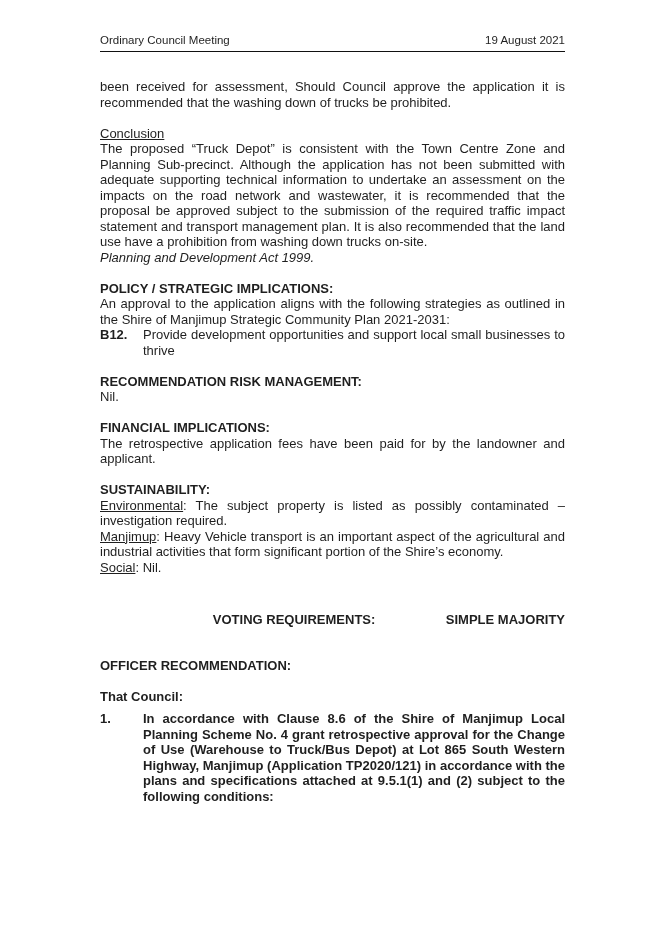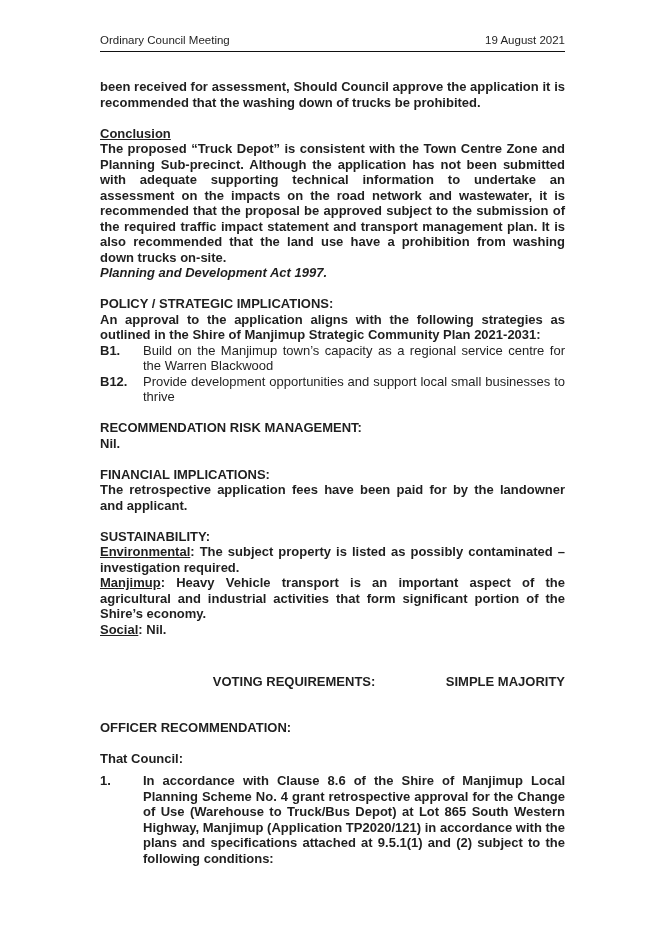--- a/index.html
+++ b/index.html
@@ -27,21 +27,20 @@
     align-items: flex-end;
     font-size: 11.5px;
     padding-bottom: 5px;
     border-bottom: 1.5px solid #111111;
     margin-bottom: 27px;
   }
   p, .row { 
     margin: 0;
     font-size: 13px;
     line-height: 15.5px;
-    font-weight: bold;
   }
   .justify { text-align: justify; text-justify: inter-word; }
   .bold { font-weight: bold; }
   .italic { font-style: italic; }
   .u { text-decoration: underline; }
   .mt1 { margin-top: 15.5px; }
   .mt2 { margin-top: 30px; }
   .mt-vote { margin-top: 37px; justify-content: flex-end; }
   .mt-item { margin-top: 7px; }
   .hang {
@@ -67,28 +66,24 @@
   <div class="header">
     <span>Ordinary Council Meeting</span>
     <span>19 August 2021</span>
   </div>
 
   <p class="justify">been received for assessment, Should Council approve the application it is recommended that the washing down of trucks be prohibited.</p>
 
   <p class="mt1"><span class="u">Conclusion</span></p>
   <p class="justify">The proposed “Truck Depot” is consistent with the Town Centre Zone and Planning Sub-precinct. Although the application has not been submitted with adequate supporting technical information to undertake an assessment on the impacts on the road network and wastewater, it is recommended that the proposal be approved subject to the submission of the required traffic impact statement and transport management plan. It is also recommended that the land use have a prohibition from washing down trucks on-site.</p>
 
-  <p class="italic">Planning and Development Act 1997.</p>
+  <p class="italic">Planning and Development Act 1999.</p>
 
   <p class="mt1 bold">POLICY / STRATEGIC IMPLICATIONS:</p>
   <p class="justify">An approval to the application aligns with the following strategies as outlined in the Shire of Manjimup Strategic Community Plan 2021-2031:</p>
-  <div class="hang">
-    <span class="hang-label bold">B1.</span>
-    <span class="hang-text">Build on the Manjimup town’s capacity as a regional service centre for the Warren Blackwood</span>
-  </div>
   <div class="hang">
     <span class="hang-label bold">B12.</span>
     <span class="hang-text">Provide development opportunities and support local small businesses to thrive</span>
   </div>
 
   <p class="mt1 bold">RECOMMENDATION RISK MANAGEMENT:</p>
   <p>Nil.</p>
 
   <p class="mt1 bold">FINANCIAL IMPLICATIONS:</p>
   <p class="justify">The retrospective application fees have been paid for by the landowner and applicant.</p>

